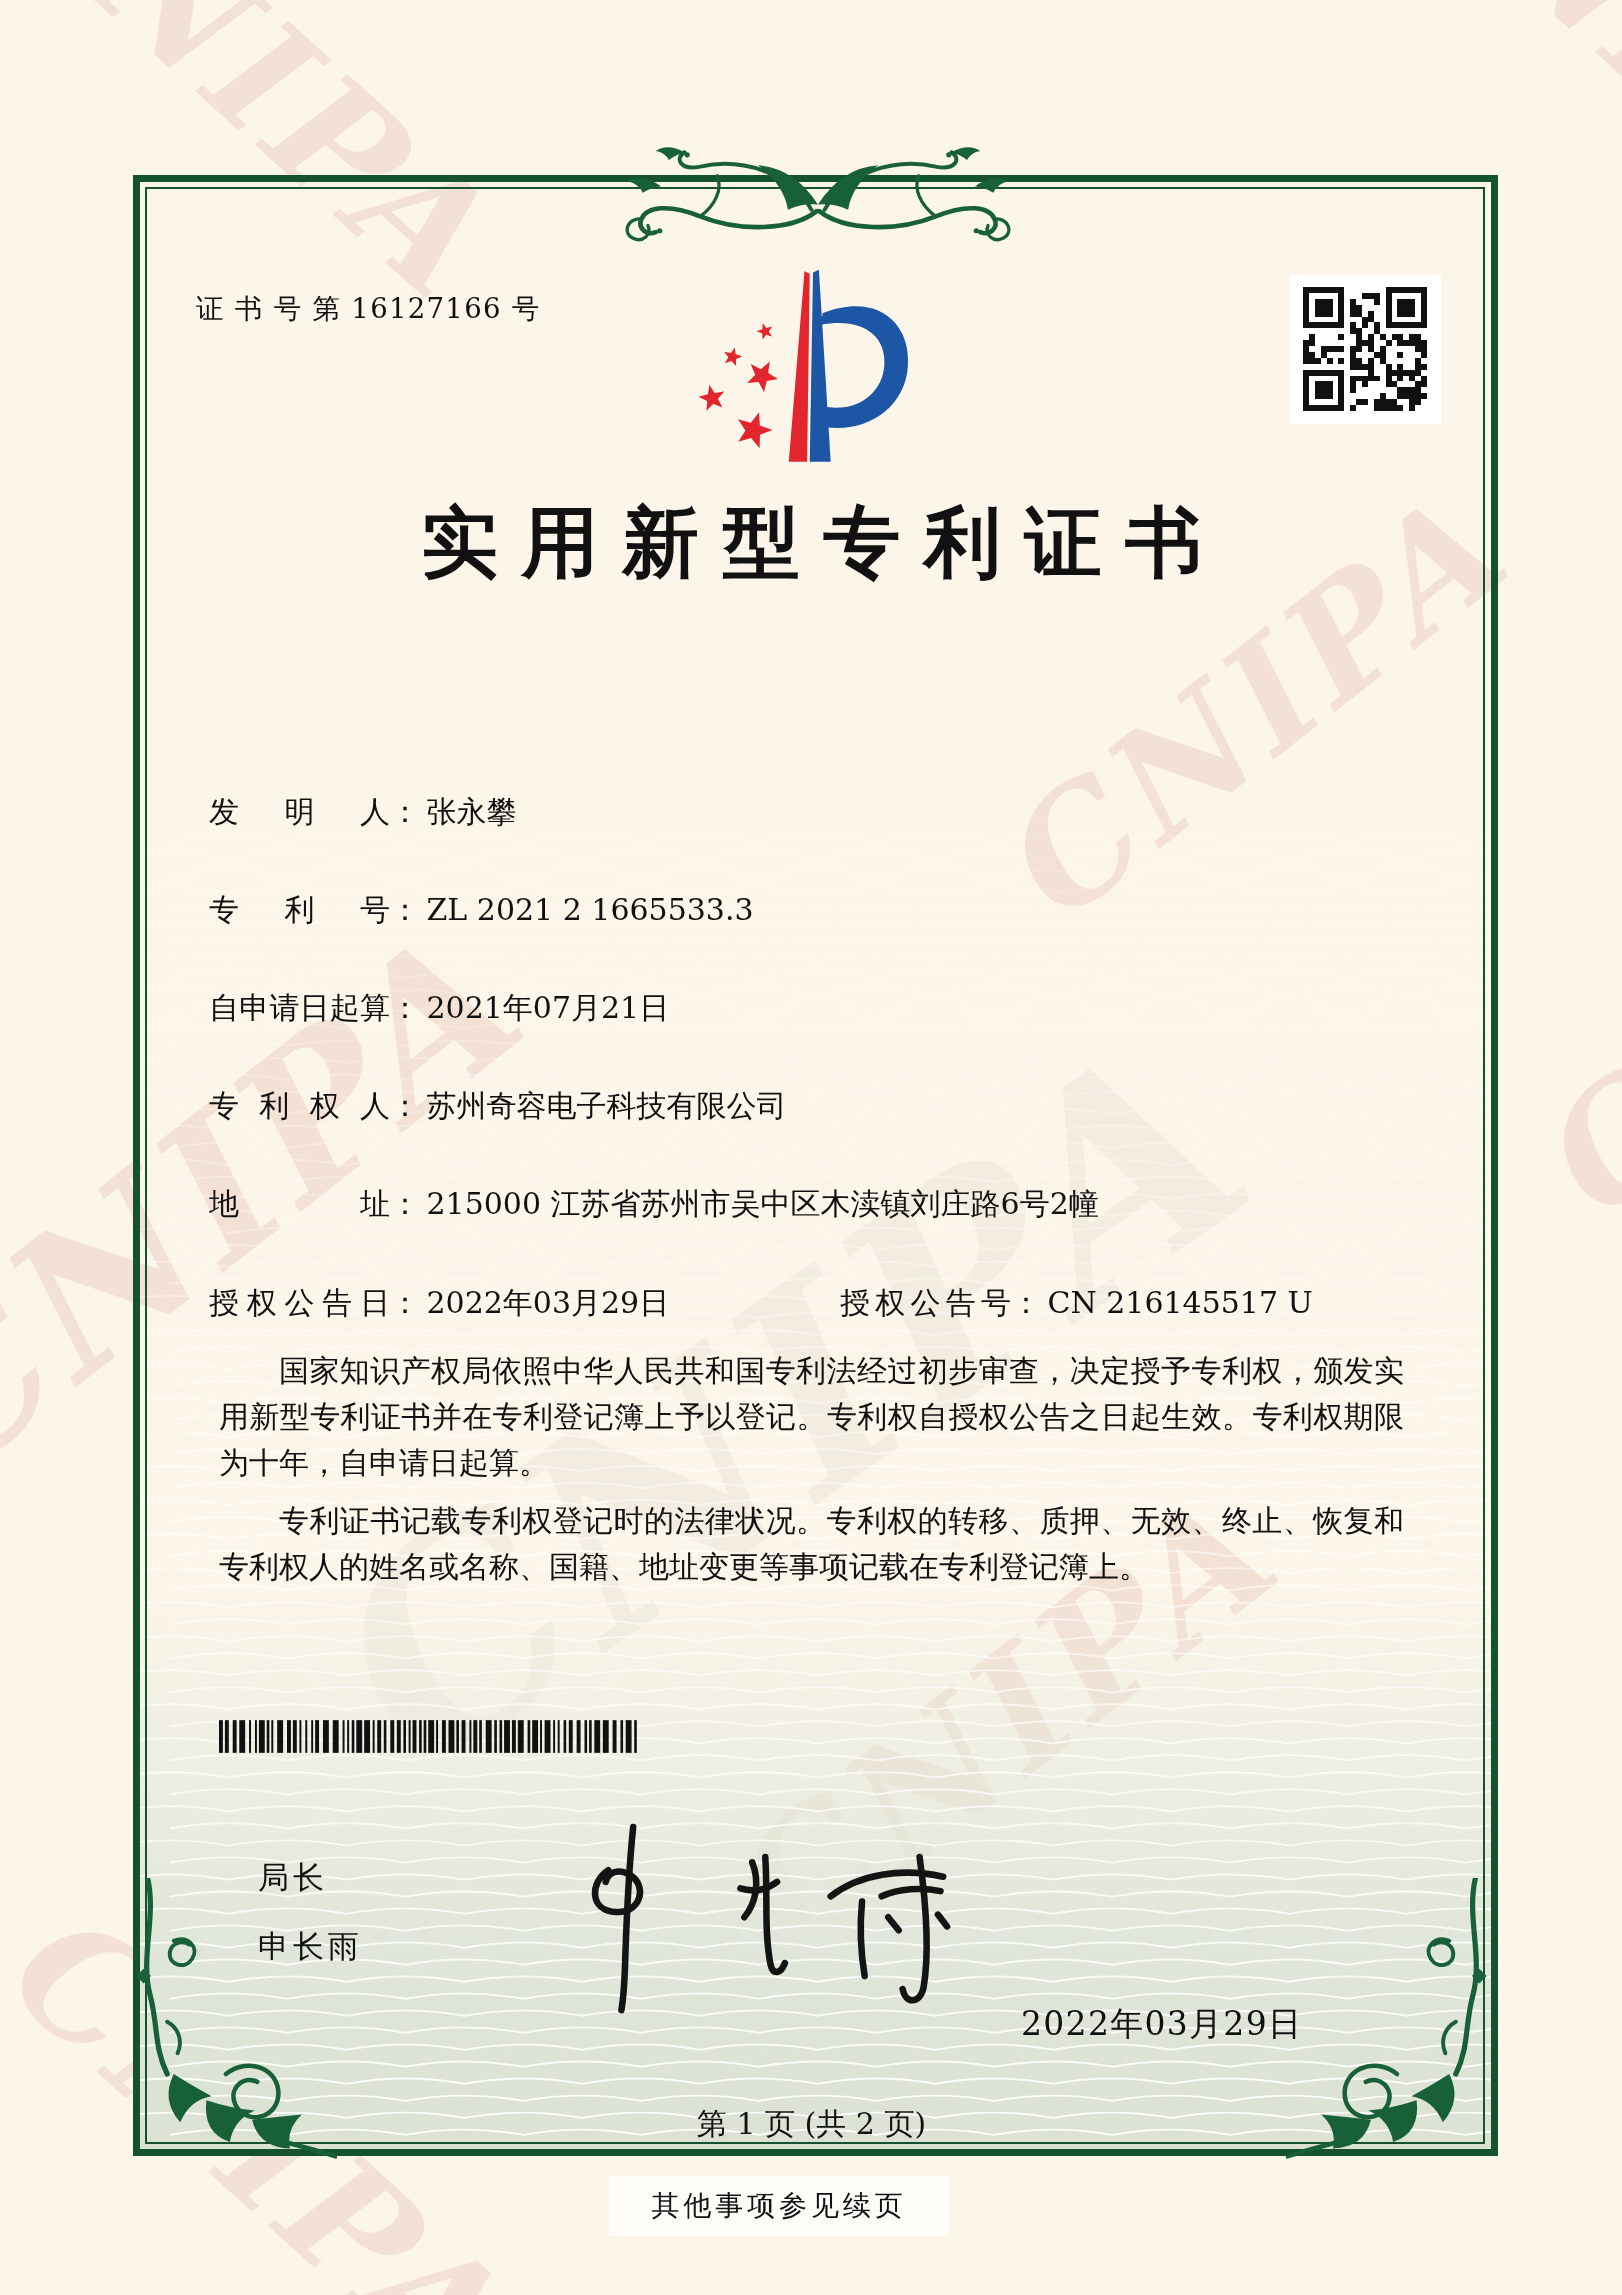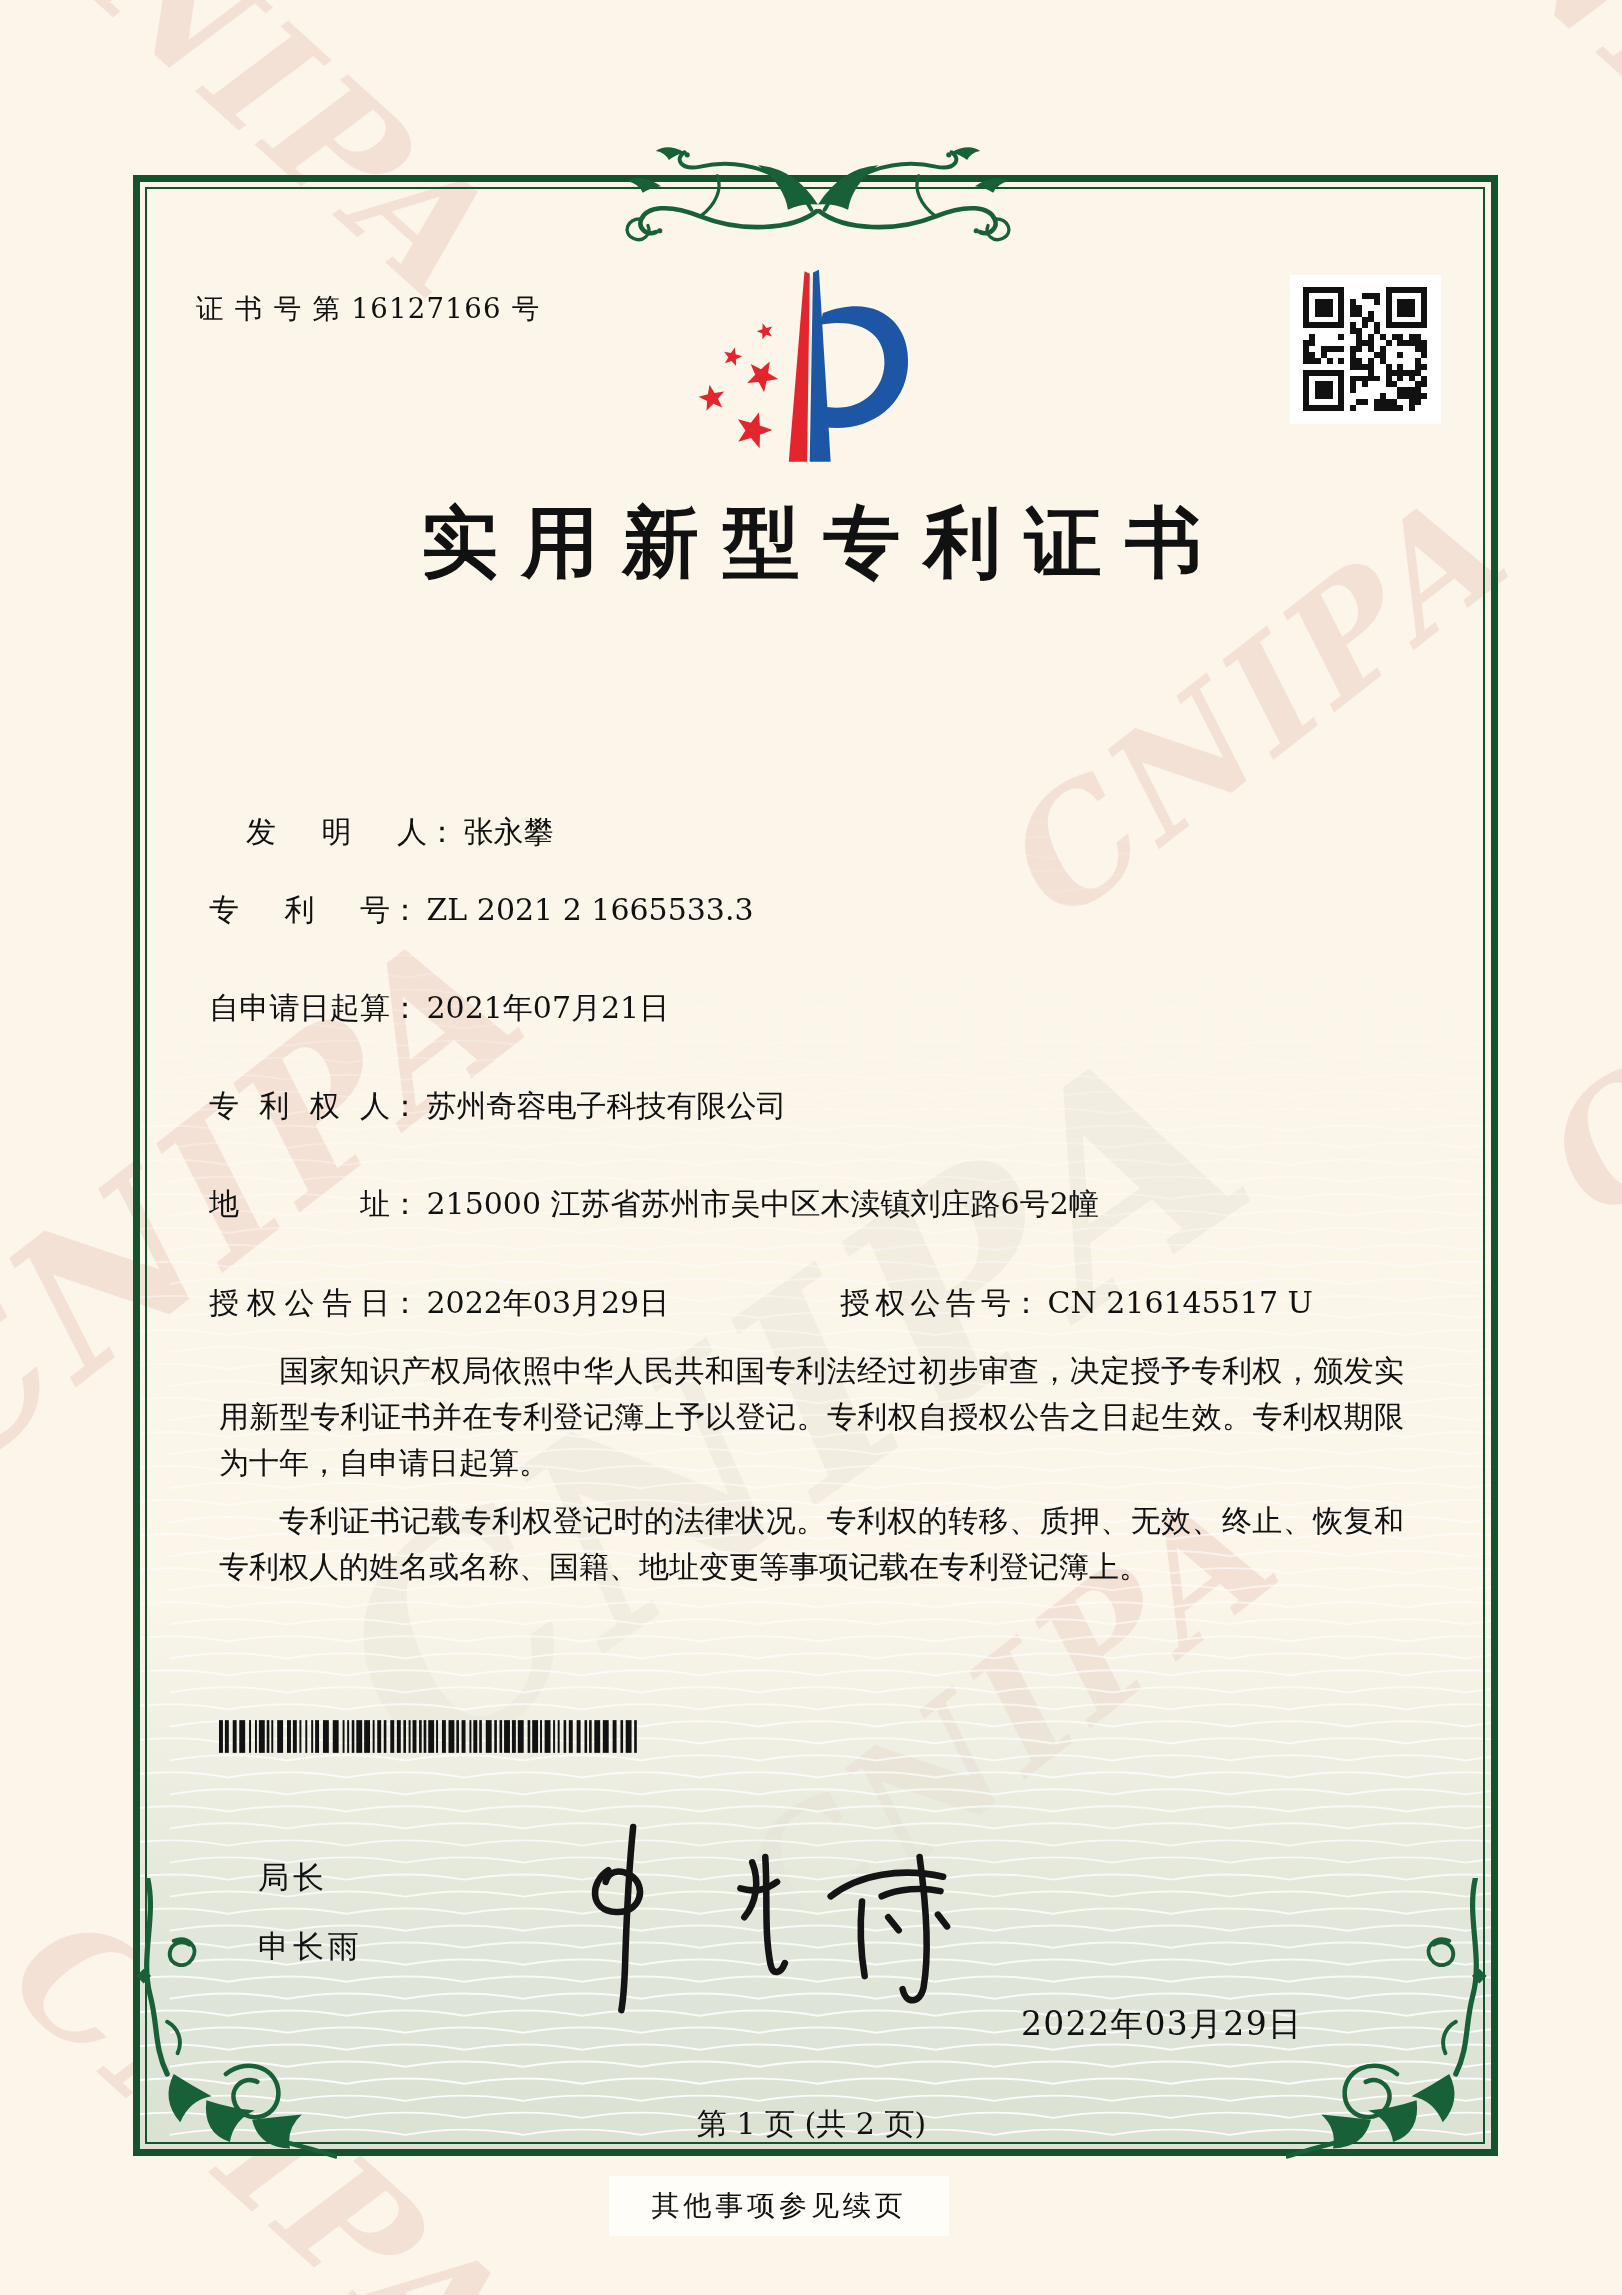--- a/index.html
+++ b/index.html
@@ -322,21 +322,21 @@
         <rect x="13" y="20" width="1" height="1" fill="#111"></rect>
         <rect x="14" y="20" width="1" height="1" fill="#111"></rect>
         <rect x="15" y="20" width="1" height="1" fill="#111"></rect>
         <rect x="16" y="20" width="1" height="1" fill="#111"></rect>
         <rect x="18" y="20" width="1" height="1" fill="#111"></rect>
       </svg>
   </div>
 
   <div class="title">实用新型专利证书</div>
 
-  <div class="row" style="top:812px;margin-left:37px;">
+  <div class="row" style="top:792px;">
     <span class="lbl">发明人</span><span class="colon">：</span><span class="val">张永攀</span>
   </div>
   <div class="row" style="top:890px;">
     <span class="lbl">专利号</span><span class="colon">：</span><span class="val">ZL 2021 2 1665533.3</span>
   </div>
   <div class="row" style="top:988px;">
     <span class="lbl">自申请日起算</span><span class="colon">：</span><span class="val">2021年07月21日</span>
   </div>
   <div class="row" style="top:1086px;">
     <span class="lbl">专利权人</span><span class="colon">：</span><span class="val">苏州奇容电子科技有限公司</span>

